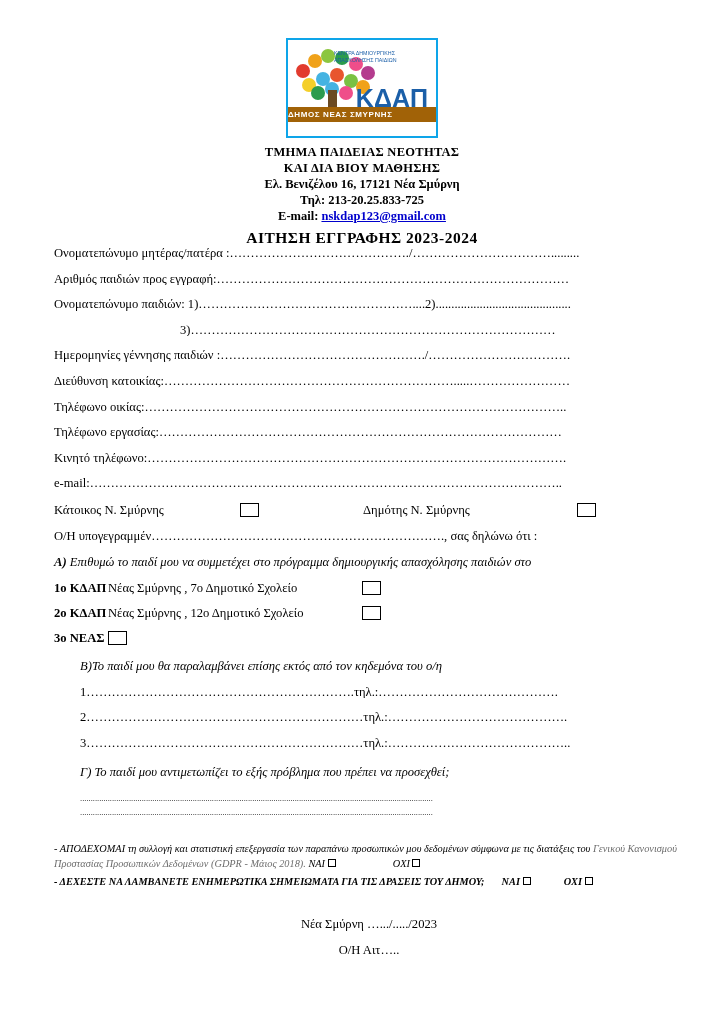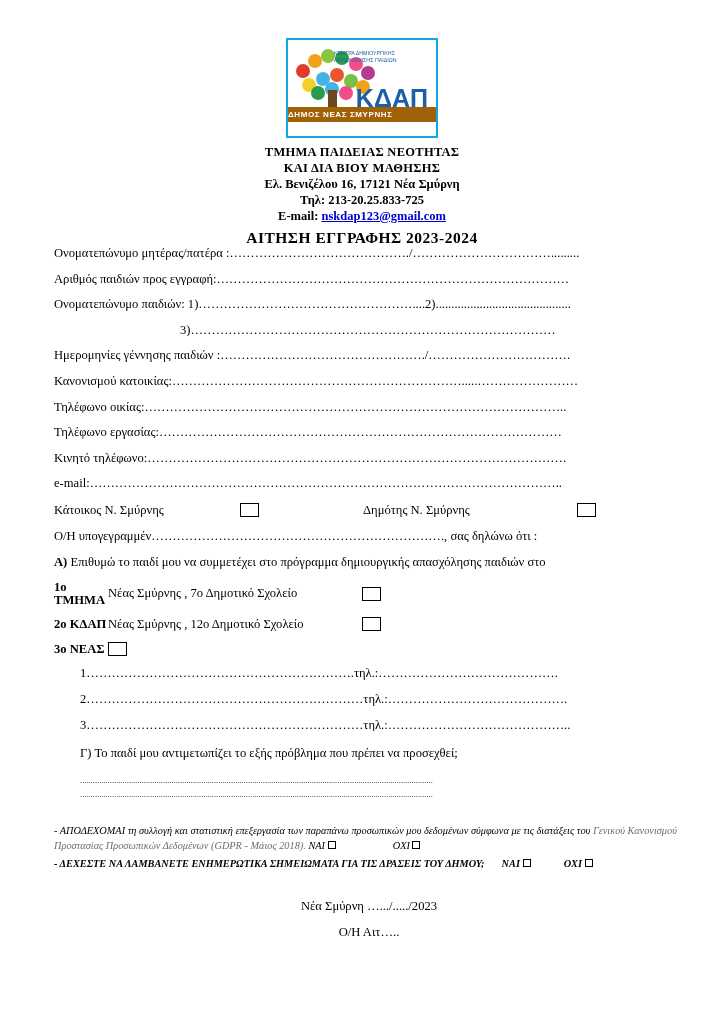--- a/index.html
+++ b/index.html
@@ -160,20 +160,21 @@
   .chk-row .lbl-b {
     font-weight: bold;
     width: 54px;
   }
   .chk-row .mid {
     width: 254px;
   }
   .sect {
     font-size: 12.6px;
     margin: 0 0 13px 0;
+    font-style: italic;
   }
   .sect b { font-weight: bold; }
 
   .kat-row {
     display: flex;
     align-items: center;
     font-size: 12.6px;
     margin: 0 0 13px 0;
   }
   .kat-row .k1 { width: 186px; }
@@ -268,55 +269,56 @@
 
   <div class="title">ΑΙΤΗΣΗ  ΕΓΓΡΑΦΗΣ 2023-2024</div>
 
   <div class="body-area">
 
     <div class="line">Ονοματεπώνυμο μητέρας/πατέρα :……………………………………./…………………………….........</div>
     <div class="line">Αριθμός παιδιών προς εγγραφή:…………………………………………………………………………</div>
     <div class="line">Ονοματεπώνυμο παιδιών:  1)……………………………………………....2)...........................................</div>
     <div class="line ind2">3)……………………………………………………………………………</div>
     <div class="line">Ημερομηνίες γέννησης παιδιών :…………………………………………./…………………………….</div>
-    <div class="line">Κανονισμού κατοικίας:…………………………………………………………….....……………………</div>
+    <div class="line">Διεύθυνση κατοικίας:…………………………………………………………….....……………………</div>
     <div class="line">Τηλέφωνο οικίας:………………………………………………………………………………………..</div>
     <div class="line">Τηλέφωνο εργασίας:……………………………………………………………………………………</div>
     <div class="line">Κινητό τηλέφωνο:……………………………………………………………………………………….</div>
     <div class="line">e-mail:…………………………………………………………………………………………………..</div>
 
     <div class="kat-row">
       <span class="k1">Κάτοικος Ν. Σμύρνης</span>
       <span class="box"></span>
       <span class="k2" style="padding-left:104px;">Δημότης Ν. Σμύρνης</span>
       <span class="box"></span>
     </div>
 
     <div class="line">Ο/Η υπογεγραμμέν……………………………………………………………., σας δηλώνω ότι :</div>
 
     <div class="sect">
       <b>Α)</b>
       <span>Επιθυμώ το παιδί μου να συμμετέχει στο πρόγραμμα δημιουργικής απασχόλησης παιδιών στο</span>
     </div>
 
     <div class="chk-row">
-      <span class="lbl-b">1ο ΤΜΗΜΑ</span>
+      <span class="lbl-b">1ο ΚΔΑΠ</span>
       <span class="mid">Νέας Σμύρνης ,  7ο    Δημοτικό Σχολείο</span>
       <span class="box"></span>
     </div>
     <div class="chk-row">
       <span class="lbl-b">2ο ΚΔΑΠ</span>
       <span class="mid">Νέας Σμύρνης ,  12ο Δημοτικό Σχολείο</span>
       <span class="box"></span>
     </div>
     <div class="chk-row">
       <span class="lbl-b">3ο ΝΕΑΣ</span>
       <span class="box"></span>
     </div>
 
+    <div class="sect sub" style="margin-top:15px;">Β)Το παιδί μου θα παραλαμβάνει επίσης εκτός από τον κηδεμόνα του ο/η</div>
 
     <div class="line sub">1……………………………………………………….τηλ.:…………………………………….</div>
     <div class="line sub">2…………………………………………………………τηλ.:…………………………………….</div>
     <div class="line sub">3…………………………………………………………τηλ.:……………………………………..</div>
 
     <div class="sect sub" style="margin-top:16px;">Γ) Το παιδί μου αντιμετωπίζει το εξής πρόβλημα που πρέπει να προσεχθεί;</div>
     <div class="gamma-dots">......................................................................................................................................................................</div>
     <div class="gamma-dots">......................................................................................................................................................................</div>
 
     <div class="gdpr">

